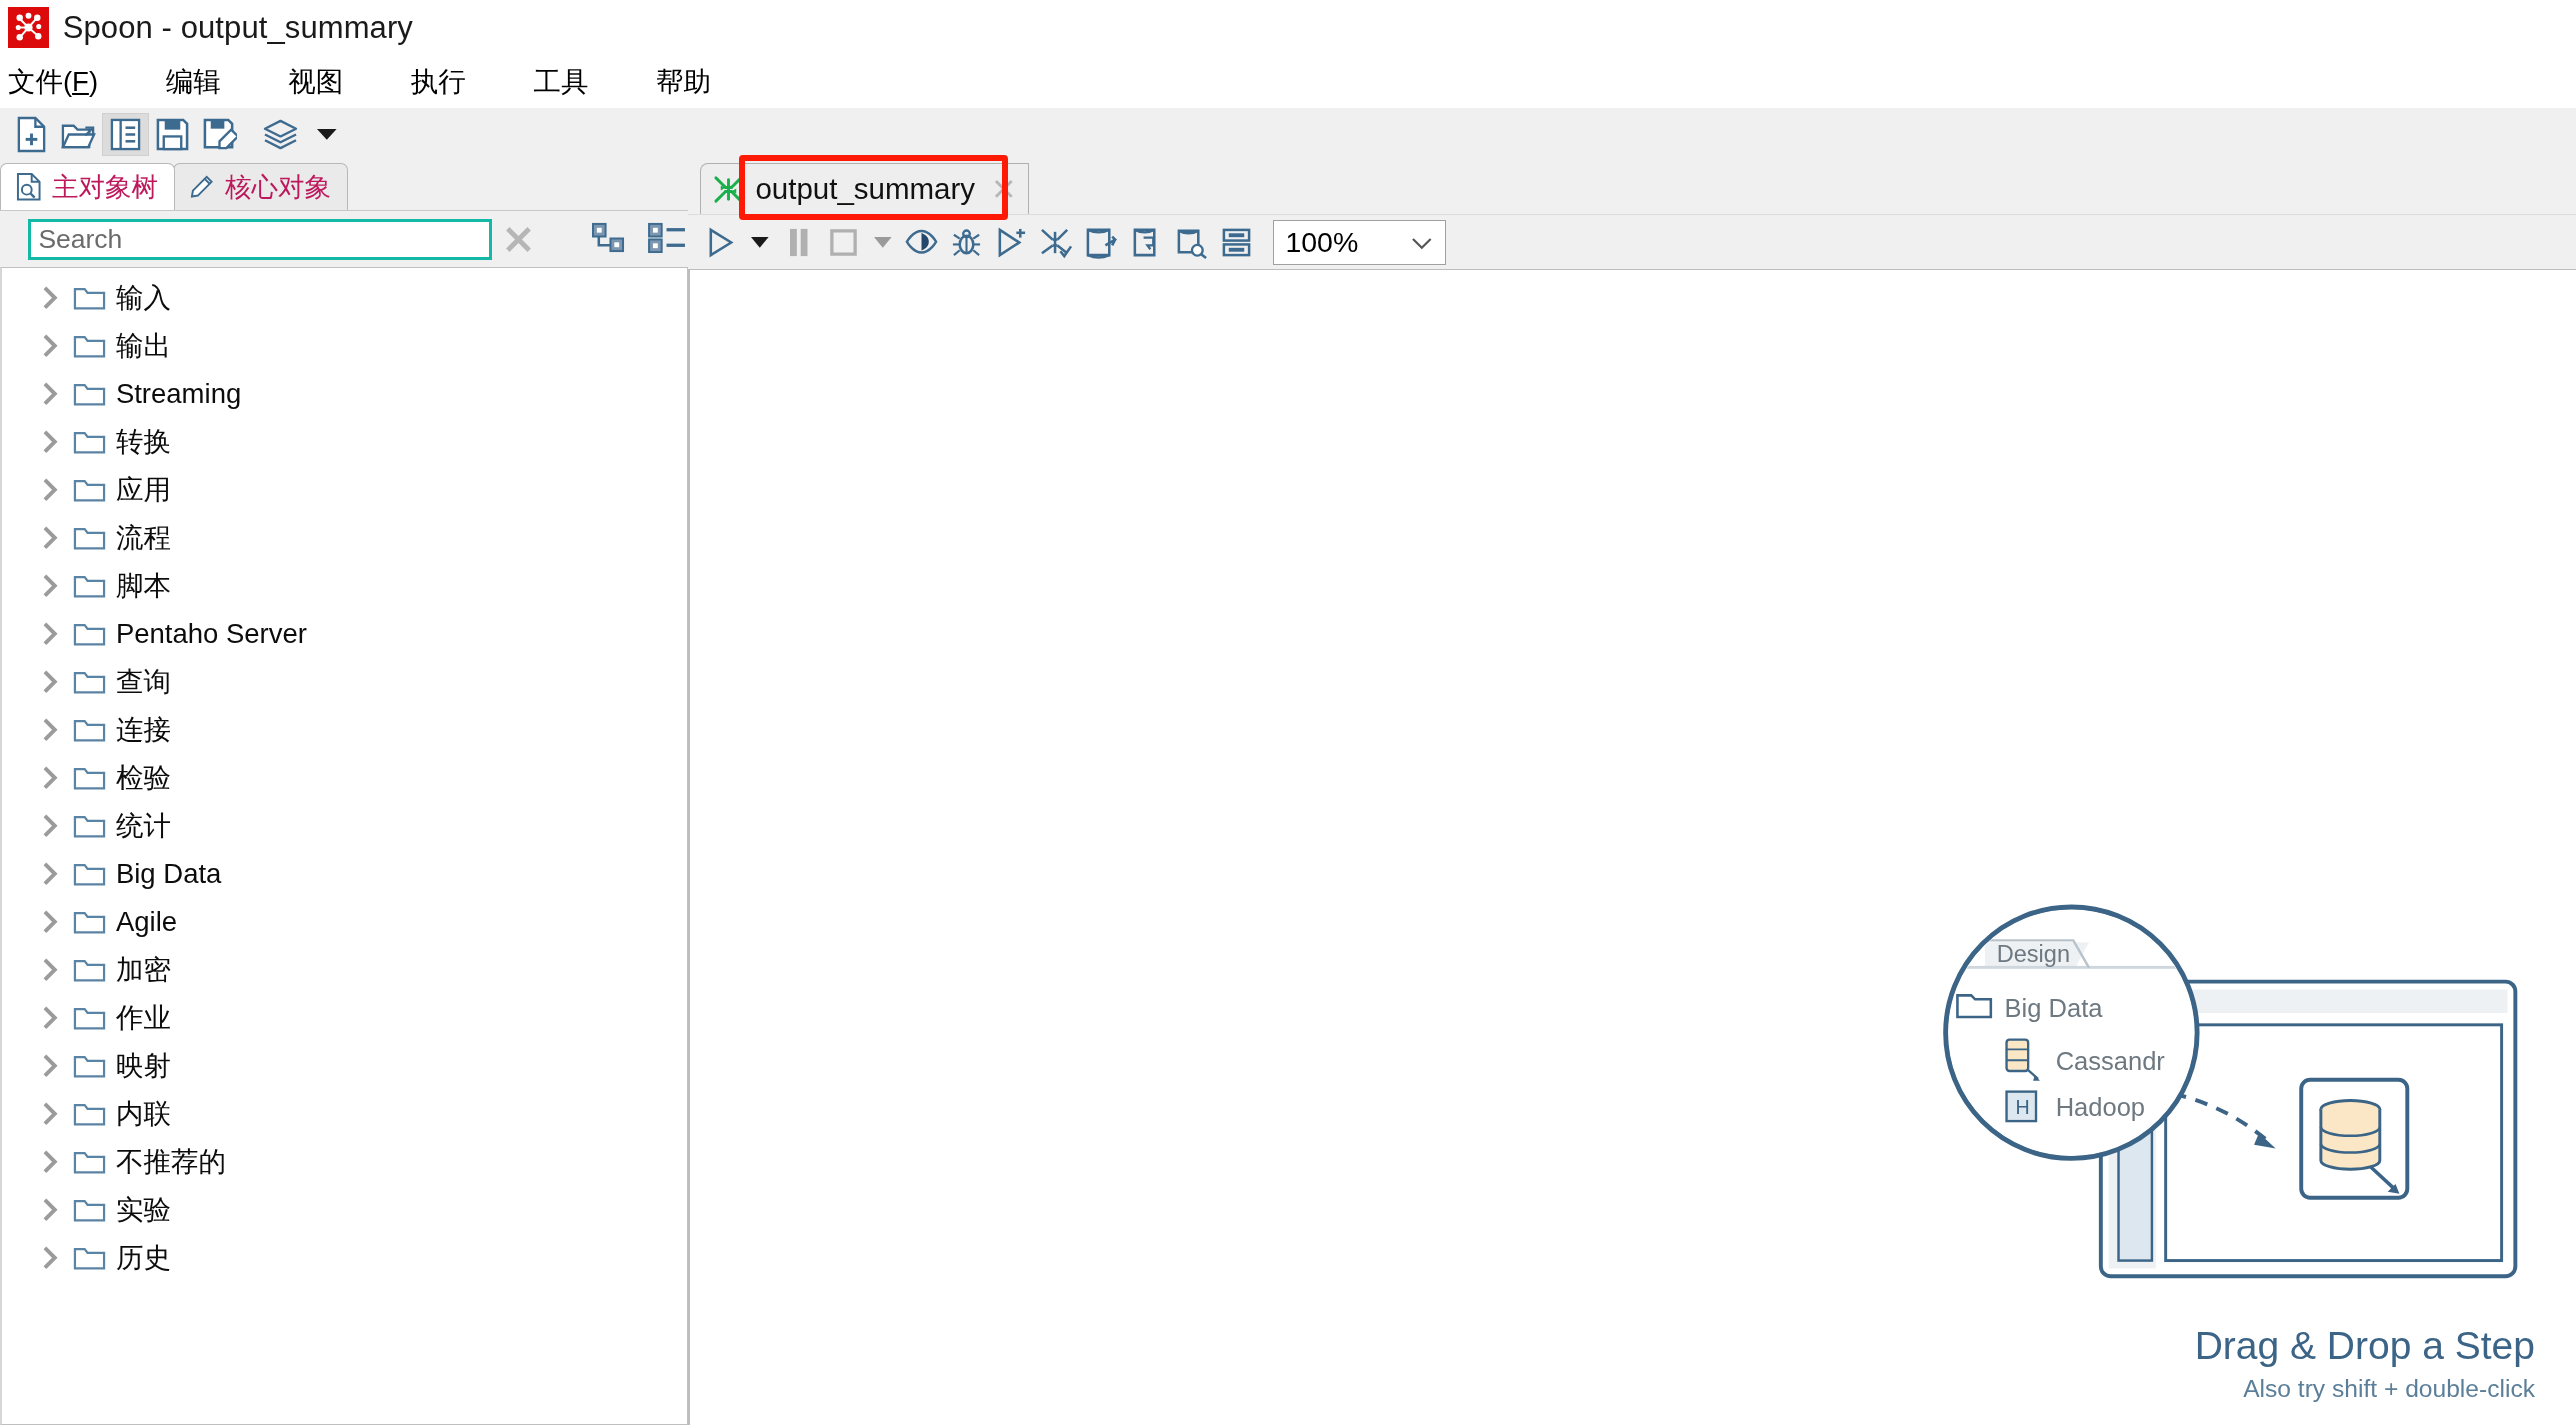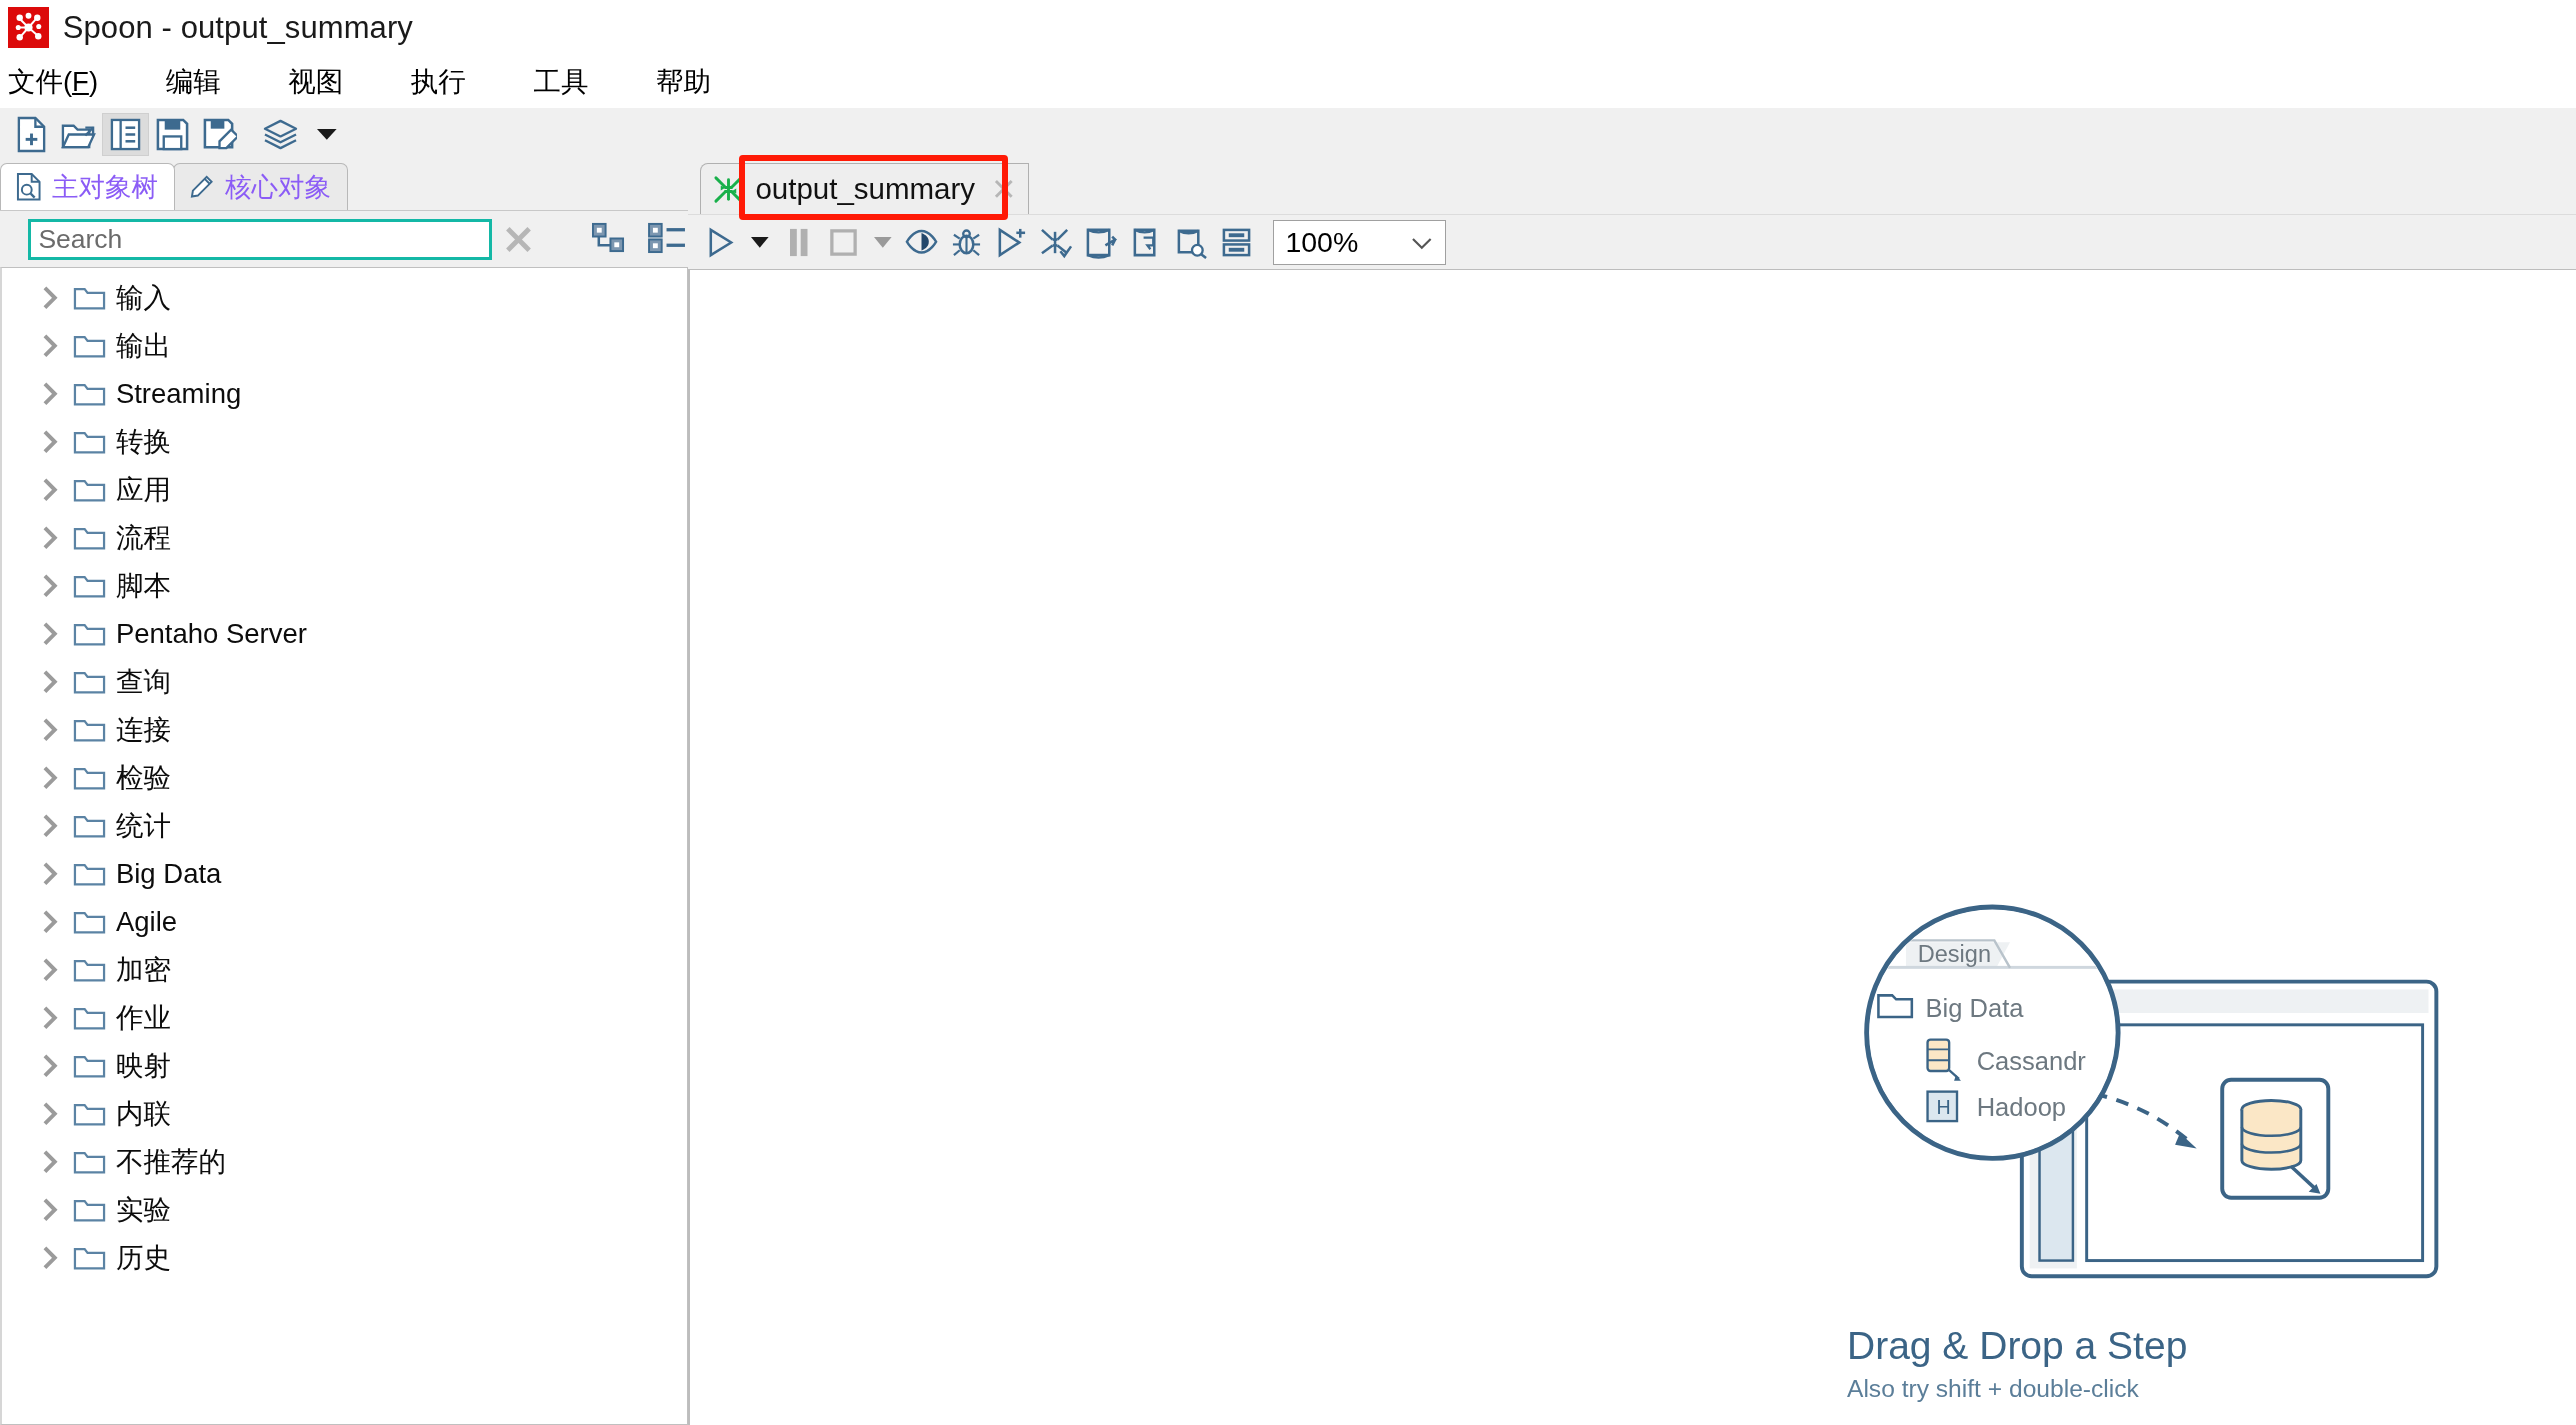--- a/index.html
+++ b/index.html
@@ -85,21 +85,21 @@
   .lp-tabs {
     position: absolute; left: 0; top: 0;
     width: 688px; height: 51px;
     display: flex; align-items: flex-end;
   }
   .lp-tab {
     height: 47px;
     display: flex; align-items: center;
     padding: 0 15.7px 0 13.8px;
     font-size: 26.5px;
-    color: #8b5cf6;
+    color: #be185d;
     border: 1px solid #b8b8b8;
     border-bottom: none;
     border-top-left-radius: 6.9px;
     border-top-right-radius: 6.9px;
     background: #eaeaea;
     margin-right: -2px;
     white-space: nowrap;
     cursor: default;
     position: relative;
   }
@@ -231,21 +231,21 @@
     width: 1888px; height: 1156px;
     background: #ffffff;
     border-left: 2.9px solid #bdbdbd;
     border-top: 1px solid #bdbdbd;
     overflow: hidden;
   }
   .watermark {
     position: absolute;
     right: 41px; bottom: 21.6px;
     width: 688px;
-    display: flex; flex-direction: column; align-items: flex-start;
+    display: flex; flex-direction: column; align-items: flex-end;
   }
   .wm-title {
     font-size: 39px; color: #3b6486;
     margin-top: 13.8px;
     font-family: "Liberation Sans", sans-serif;
     white-space: nowrap;
   }
   .wm-sub {
     font-size: 24.6px; color: #5b7e99;
     margin-top: 7.9px;

